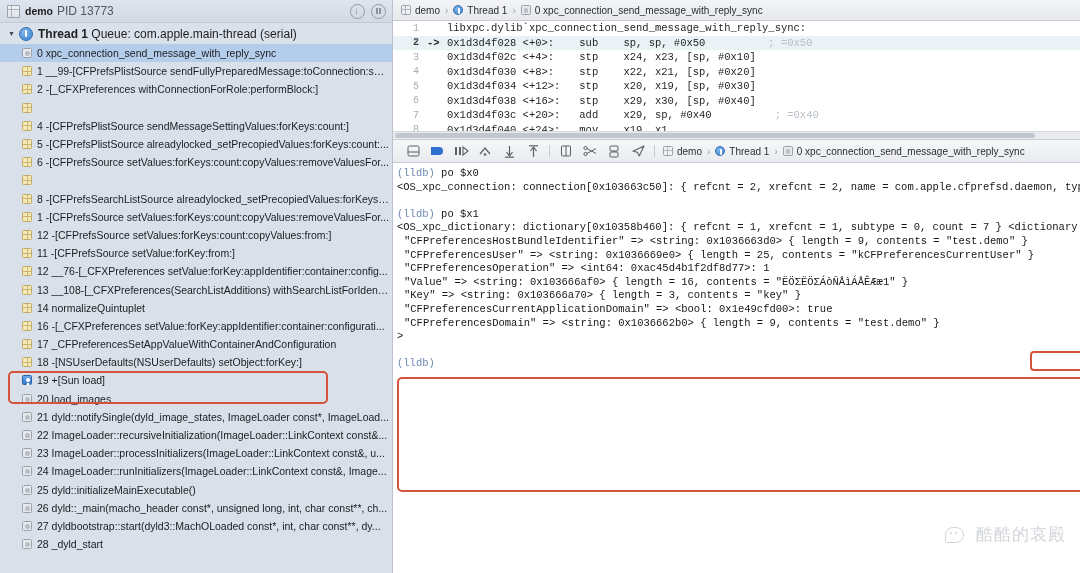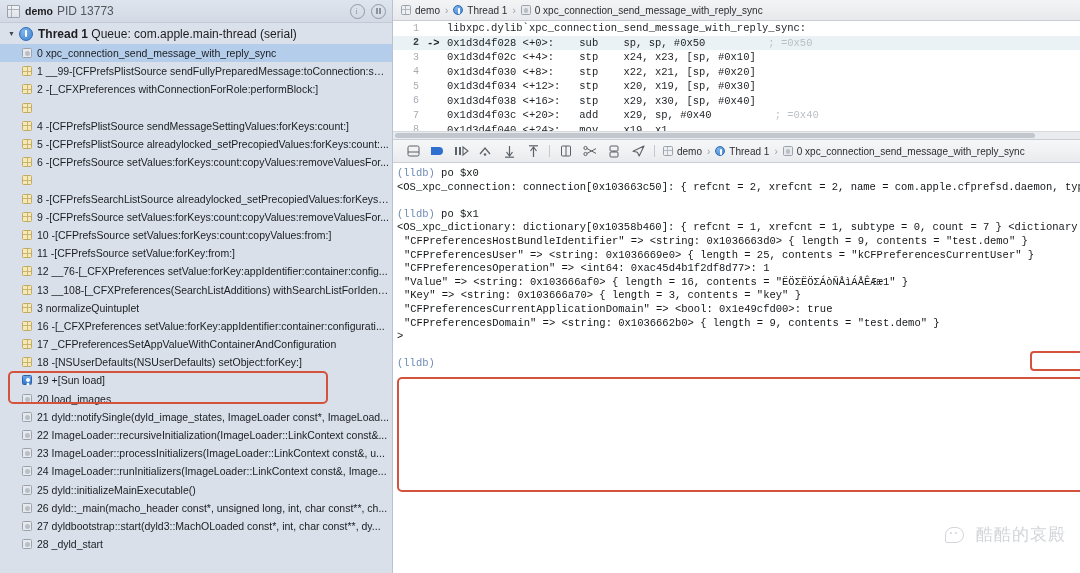--- a/index.html
+++ b/index.html
@@ -291,41 +291,41 @@
         </div>
         <div class="frame-row">
           <span class="fr-icon lib"></span>
         </div>
         <div class="frame-row">
           <span class="fr-icon lib"></span>
           <span class="fr-text">8 -[CFPrefsSearchListSource alreadylocked_setPrecopiedValues:forKeys:...</span>
         </div>
         <div class="frame-row">
           <span class="fr-icon lib"></span>
-          <span class="fr-text">9 -[CFPrefsSource setValues:forKeys:count:copyValues:removeValuesFor...</span>
-        </div>
-        <div class="frame-row">
-          <span class="fr-icon lib"></span>
-          <span class="fr-text">10 -[CFPrefsSource setValues:forKeys:count:copyValues:from:]</span>
+          <span class="fr-text">1 -[CFPrefsSource setValues:forKeys:count:copyValues:removeValuesFor...</span>
+        </div>
+        <div class="frame-row">
+          <span class="fr-icon lib"></span>
+          <span class="fr-text">12 -[CFPrefsSource setValues:forKeys:count:copyValues:from:]</span>
         </div>
         <div class="frame-row">
           <span class="fr-icon lib"></span>
           <span class="fr-text">11 -[CFPrefsSource setValue:forKey:from:]</span>
         </div>
         <div class="frame-row">
           <span class="fr-icon lib"></span>
           <span class="fr-text">12 __76-[_CFXPreferences setValue:forKey:appIdentifier:container:config...</span>
         </div>
         <div class="frame-row">
           <span class="fr-icon lib"></span>
           <span class="fr-text">13 __108-[_CFXPreferences(SearchListAdditions) withSearchListForIdenti...</span>
         </div>
         <div class="frame-row">
           <span class="fr-icon lib"></span>
-          <span class="fr-text">3 normalizeQuintuplet</span>
+          <span class="fr-text">14 normalizeQuintuplet</span>
         </div>
         <div class="frame-row">
           <span class="fr-icon lib"></span>
           <span class="fr-text">16 -[_CFXPreferences setValue:forKey:appIdentifier:container:configurati...</span>
         </div>
         <div class="frame-row">
           <span class="fr-icon lib"></span>
           <span class="fr-text">17 _CFPreferencesSetAppValueWithContainerAndConfiguration</span>
         </div>
         <div class="frame-row">

